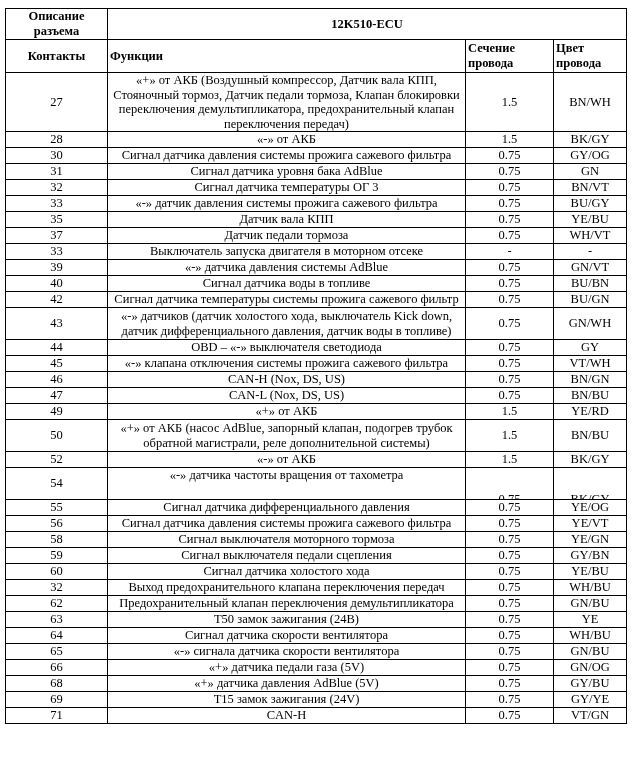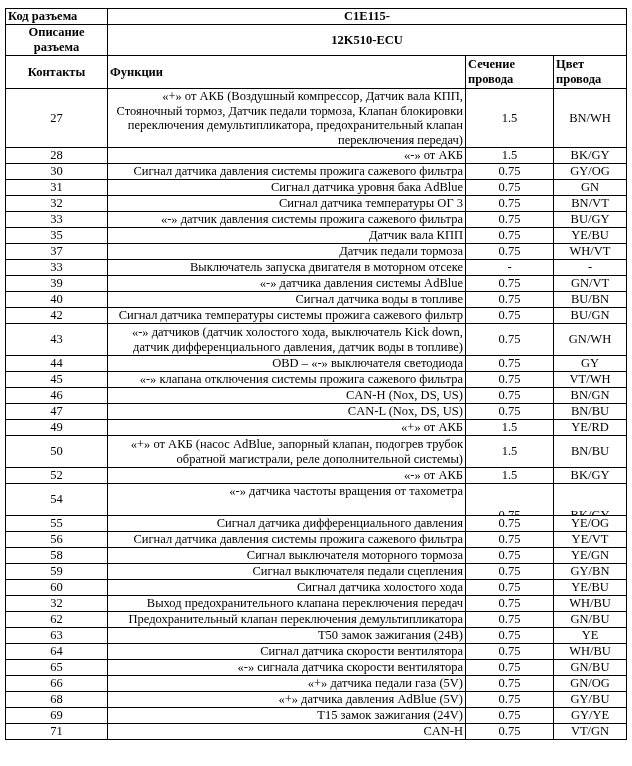--- a/index.html
+++ b/index.html
@@ -21,21 +21,21 @@
   .h-code td { height: 14px; }
   .h-desc td { height: 30px; }
   .h-cols td { height: 32px; }
   .lbl-left { text-align: left; padding-left: 3px; }
   .lbl-center { text-align: center; }
   .val-center { text-align: center; font-weight: bold; }
   .desc-cell { text-align: center; font-weight: bold; vertical-align: bottom; padding-bottom: 1px; }
   .contacts-lbl { text-align: center; vertical-align: bottom; }
   .colhead { vertical-align: top; text-align: left; padding-left: 3px; }
   td.pin { text-align: center; }
-  td.func { text-align: right; padding-left: 3px; }
+  td.func { text-align: center; padding-left: 3px; }
   td.sec { text-align: center; }
   td.col { text-align: center; }
   tr.r1 td { height: 15px; }
   tr.r2 td { height: 31px; }
   tr.r4 td { height: 58px; }
   tr.clip td.sec, tr.clip td.col { vertical-align: bottom; line-height: 9px; height: 31px; }
   tr.clip td.sec span, tr.clip td.col span { position: relative; top: 5px; }
   tr.clip td.func { vertical-align: top; }
   tr.r4 td.func { line-height: 14.5px; }
 </style>
@@ -43,24 +43,20 @@
 <body>
 
 <table class="pinout">
   <colgroup>
       <col class="c1">
       <col class="c2">
       <col class="c3">
       <col class="c4">
     </colgroup>
   <tbody id="tbody">
-    <tr class="h-code">
-      <td class="hdr lbl-left">Код разъема</td>
-      <td class="val-center" colspan="3">C1E115-</td>
-    </tr>
     <tr class="h-desc">
       <td class="hdr lbl-center">Описание разъема</td>
       <td class="desc-cell" colspan="3">12K510-ECU</td>
     </tr>
     <tr class="h-cols">
       <td class="hdr contacts-lbl">Контакты</td>
       <td class="hdr colhead">Функции</td>
       <td class="hdr colhead">Сечение провода</td>
       <td class="hdr colhead">Цвет провода</td>
     </tr>

